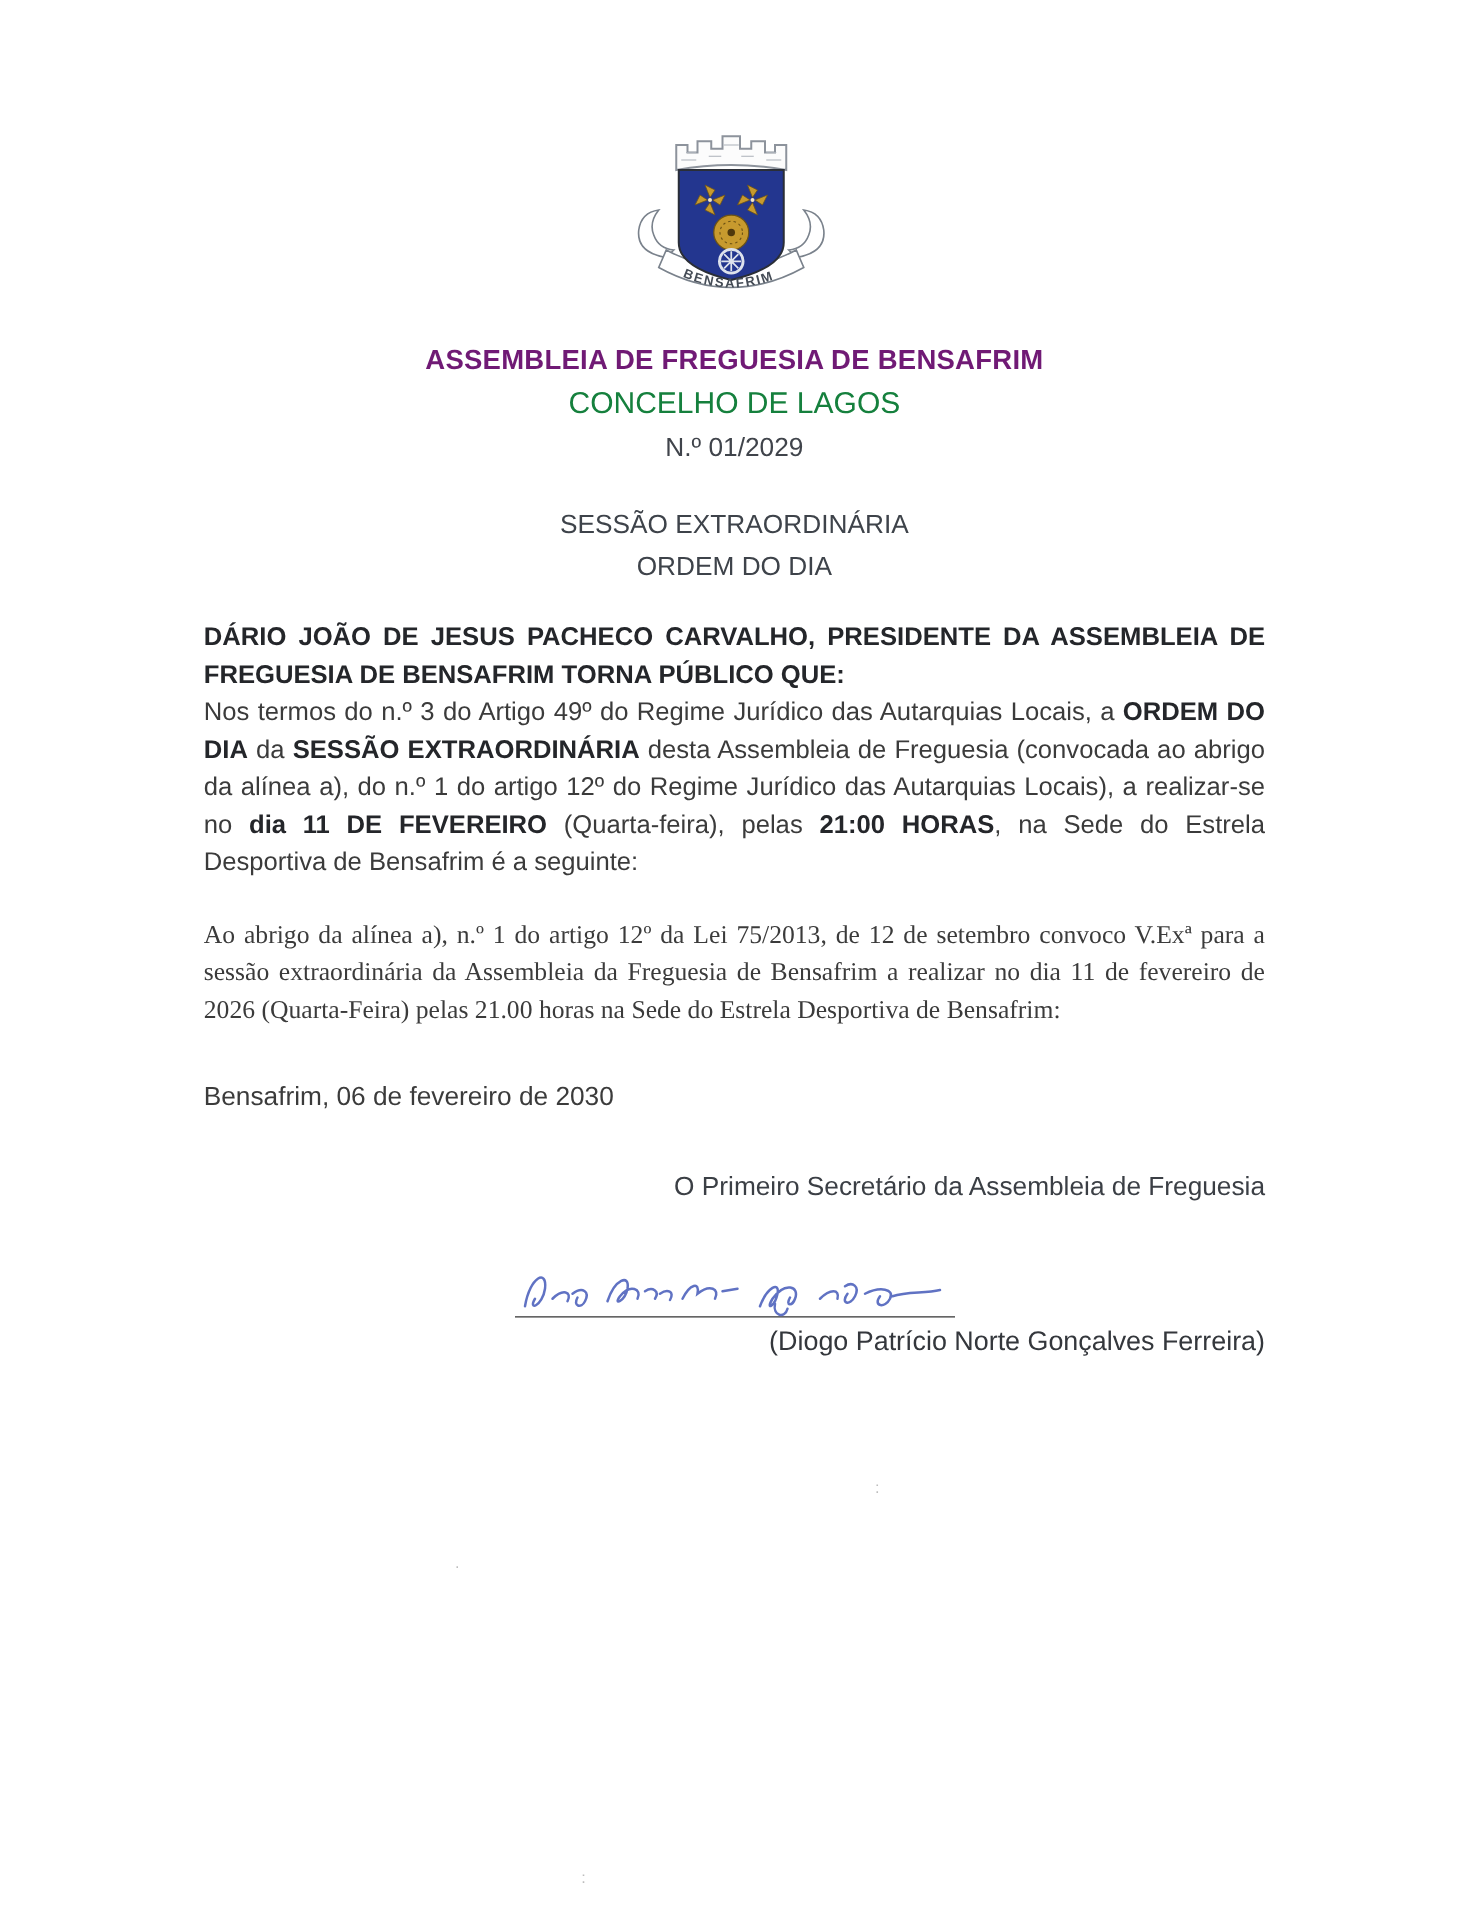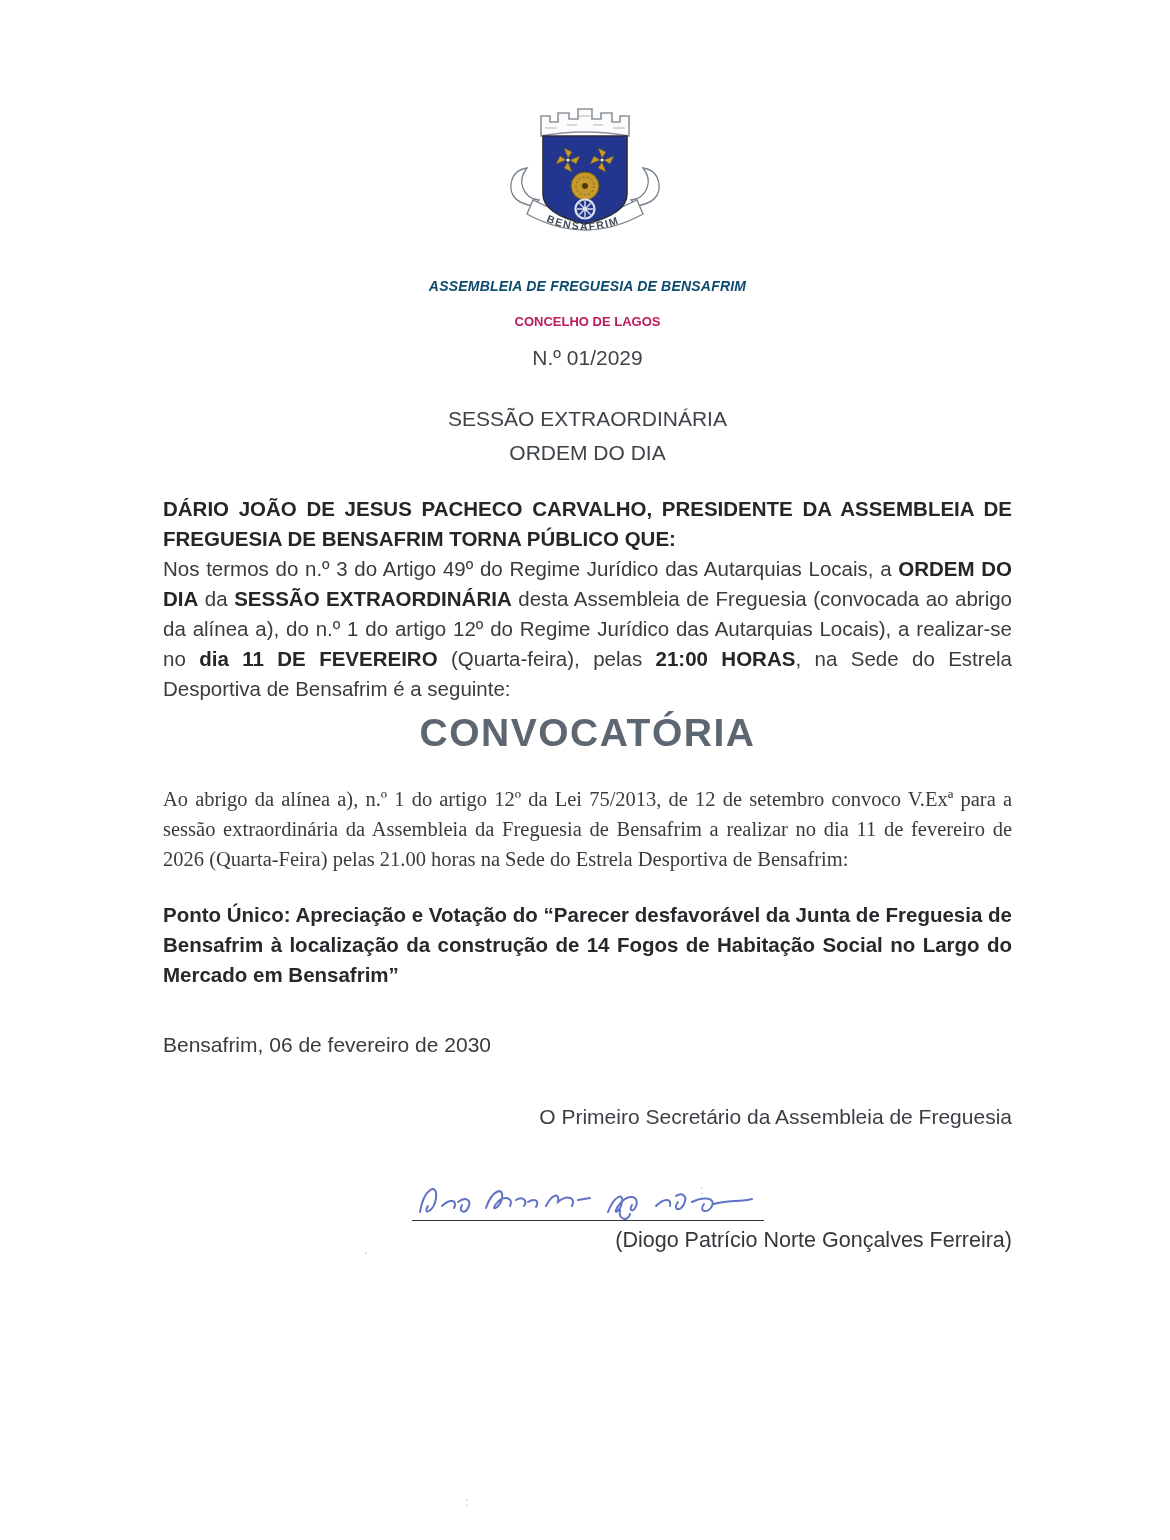--- a/index.html
+++ b/index.html
@@ -9,24 +9,24 @@
     margin:0 auto;
     background:#ffffff;
     font-family:"Liberation Sans", sans-serif;
     color:#3b3b3b;
     overflow:hidden;
   }
   .content{width:849px;margin:0 0 0 163px;}
   .center{text-align:center;}
   .crest{width:212px;margin:88px auto 0;}
   .org{
-    margin-top:22px;font-size:14px;font-weight:700;color:#0c4a6e;
-    letter-spacing:.2px;line-height:29px;font-style:italic;
+    margin-top:22px;font-size:22px;font-weight:700;color:#701a75;
+    letter-spacing:.2px;line-height:29px;
   }
-  .municipality{margin-top:7px;font-size:13px;font-weight:700;color:#be185d;line-height:27px;}
+  .municipality{margin-top:7px;font-size:24px;font-weight:400;color:#15803d;line-height:27px;}
   .doc-title{
     margin-top:6px;font-size:57px;font-weight:800;color:#5d6771;
     letter-spacing:2px;line-height:60px;
   }
   .doc-number{margin-top:8px;font-size:21px;color:#40444b;line-height:29px;}
   .session{margin-top:32px;font-size:21px;color:#3e434a;line-height:29px;}
   .agenda-label{margin-top:5px;font-size:21px;color:#3e434a;line-height:29px;}
   .para{
     font-size:20.5px;line-height:30px;text-align:justify;
     margin:0;color:#3b3b3b;
@@ -115,25 +115,23 @@
     <div class="org center">ASSEMBLEIA DE FREGUESIA DE BENSAFRIM</div>
     <div class="municipality center">CONCELHO DE LAGOS</div>
     <div class="doc-number center">N.º 01/2029</div>
     <div class="session center">SESSÃO EXTRAORDINÁRIA</div>
     <div class="agenda-label center">ORDEM DO DIA</div>
 
     <p class="para announcement">DÁRIO JOÃO DE JESUS PACHECO CARVALHO, PRESIDENTE DA ASSEMBLEIA DE FREGUESIA DE BENSAFRIM TORNA PÚBLICO QUE:</p>
 
     <p class="para"><span>Nos termos do n.º 3 do Artigo 49º do Regime Jurídico das Autarquias Locais, a </span><span class="b">ORDEM DO DIA</span><span> da </span><span class="b">SESSÃO EXTRAORDINÁRIA</span><span> desta Assembleia de Freguesia (convocada ao abrigo da alínea a), do n.º 1 do artigo 12º do Regime Jurídico das Autarquias Locais), a realizar-se no </span><span class="b">dia 11 DE FEVEREIRO</span><span> (Quarta-feira), pelas </span><span class="b">21:00 HORAS</span><span>, na Sede do Estrela Desportiva de Bensafrim é a seguinte:</span></p>
 
-    <div class="convocatoria">CONVOCATÓRIA</div>
 
     <p class="para convocation">Ao abrigo da alínea a), n.º 1 do artigo 12º da Lei 75/2013, de 12 de setembro convoco V.Exª para a sessão extraordinária da Assembleia da Freguesia de Bensafrim a realizar no dia 11 de fevereiro de 2026 (Quarta-Feira) pelas 21.00 horas na Sede do Estrela Desportiva de Bensafrim:</p>
 
-    <p class="para agenda-item">Ponto Único: Apreciação e Votação do “Parecer desfavorável da Junta de Freguesia de Bensafrim à localização da construção de 14 Fogos de Habitação Social no Largo do Mercado em Bensafrim”</p>
 
     <div class="dateline">Bensafrim, 06 de fevereiro de 2030</div>
 
     <div class="signatory-title">O Primeiro Secretário da Assembleia de Freguesia</div>
 
     <div class="sig-block">
       <svg class="sig-svg" width="360" height="56" viewBox="0 0 360 56">
         <g fill="none" stroke="#4f63bd" stroke-width="2" stroke-linecap="round" opacity="0.9">
           <path d="M12 40 C16 16 30 10 28 26 C26 40 14 44 20 34"></path>
           <path d="M34 34 C42 26 50 28 46 36 M50 30 C58 24 64 28 60 36 C57 42 50 40 54 33"></path>

